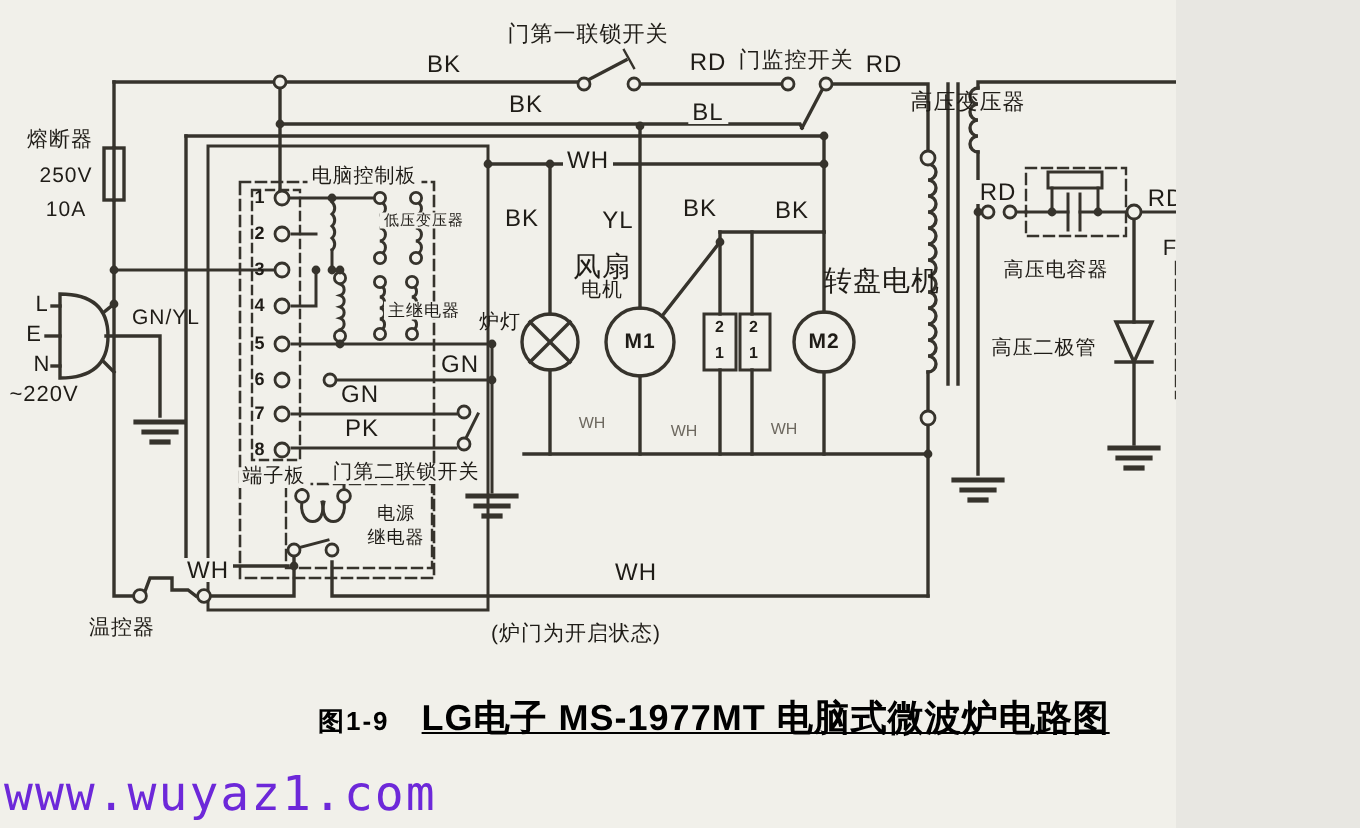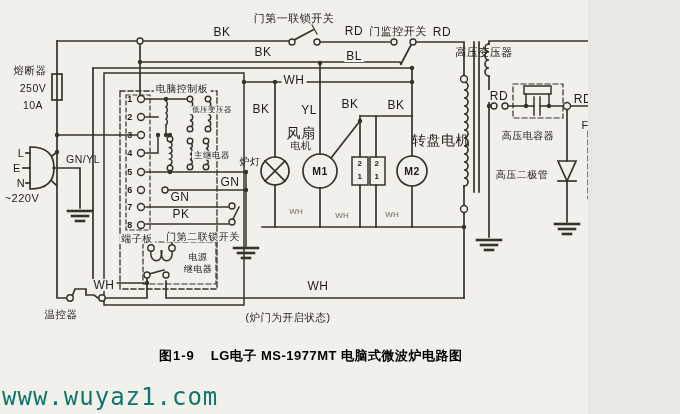--- a/index.html
+++ b/index.html
@@ -9,21 +9,21 @@
   .lb{position:absolute;transform:translate(-50%,-50%);white-space:nowrap;color:#1f1c17;
       font-size:11px;line-height:1;letter-spacing:0.5px;}
   .bg{background:#f1f0ea;padding:0 2px;}
   .b{font-weight:bold;}
   .code{font-size:12px;letter-spacing:0.5px;}
   .sm{font-size:8px;color:#6d685f;letter-spacing:0;}
   .num{font-size:9px;font-weight:bold;}
   .pin{font-size:8px;font-weight:bold;}
   .cap-row{position:absolute;left:135px;top:347px;display:flex;gap:16px;align-items:baseline;margin-left:24px;}
   .cap-fig{font-size:13px;font-weight:bold;letter-spacing:1px;}
-  .cap-title{font-size:13px;font-weight:bold;letter-spacing:0.5px;}
+  .cap-title{font-size:18px;font-weight:bold;letter-spacing:0.5px;text-decoration:underline;}
   .legend{position:absolute;left:102px;top:376px;width:445px;display:flex;gap:11px;
           font-size:10.5px;font-weight:bold;white-space:nowrap;color:#1f1c17;}
   .wm-center{position:absolute;left:246px;top:194px;font-family:"DejaVu Sans Mono",monospace;
              font-size:19px;letter-spacing:2px;opacity:0.62;z-index:5;}
   .wm-bottom{position:absolute;left:2px;top:383px;font-family:"DejaVu Sans Mono",monospace;
              font-size:24px;letter-spacing:1px;z-index:5;}
 </style>
 </head>
 <body>
 
@@ -351,14 +351,14 @@
   <div class="lb num" style="left:130px;top:172px;">5</div>
   <div class="lb num" style="left:130px;top:190px;">6</div>
   <div class="lb num" style="left:130px;top:207px;">7</div>
   <div class="lb num" style="left:130px;top:225px;">8</div>
 
   <div class="cap-row">
     <span class="cap-fig">图1-9</span>
     <span class="cap-title">LG电子 MS-1977MT 电脑式微波炉电路图</span>
   </div>
 
-  <div class="wm-bottom" style="color: #0f766e;">www.wuyaz1.com</div>
+  <div class="wm-bottom" style="color: #6d28d9;">www.wuyaz1.com</div>
 </div>
 
 </body></html>

